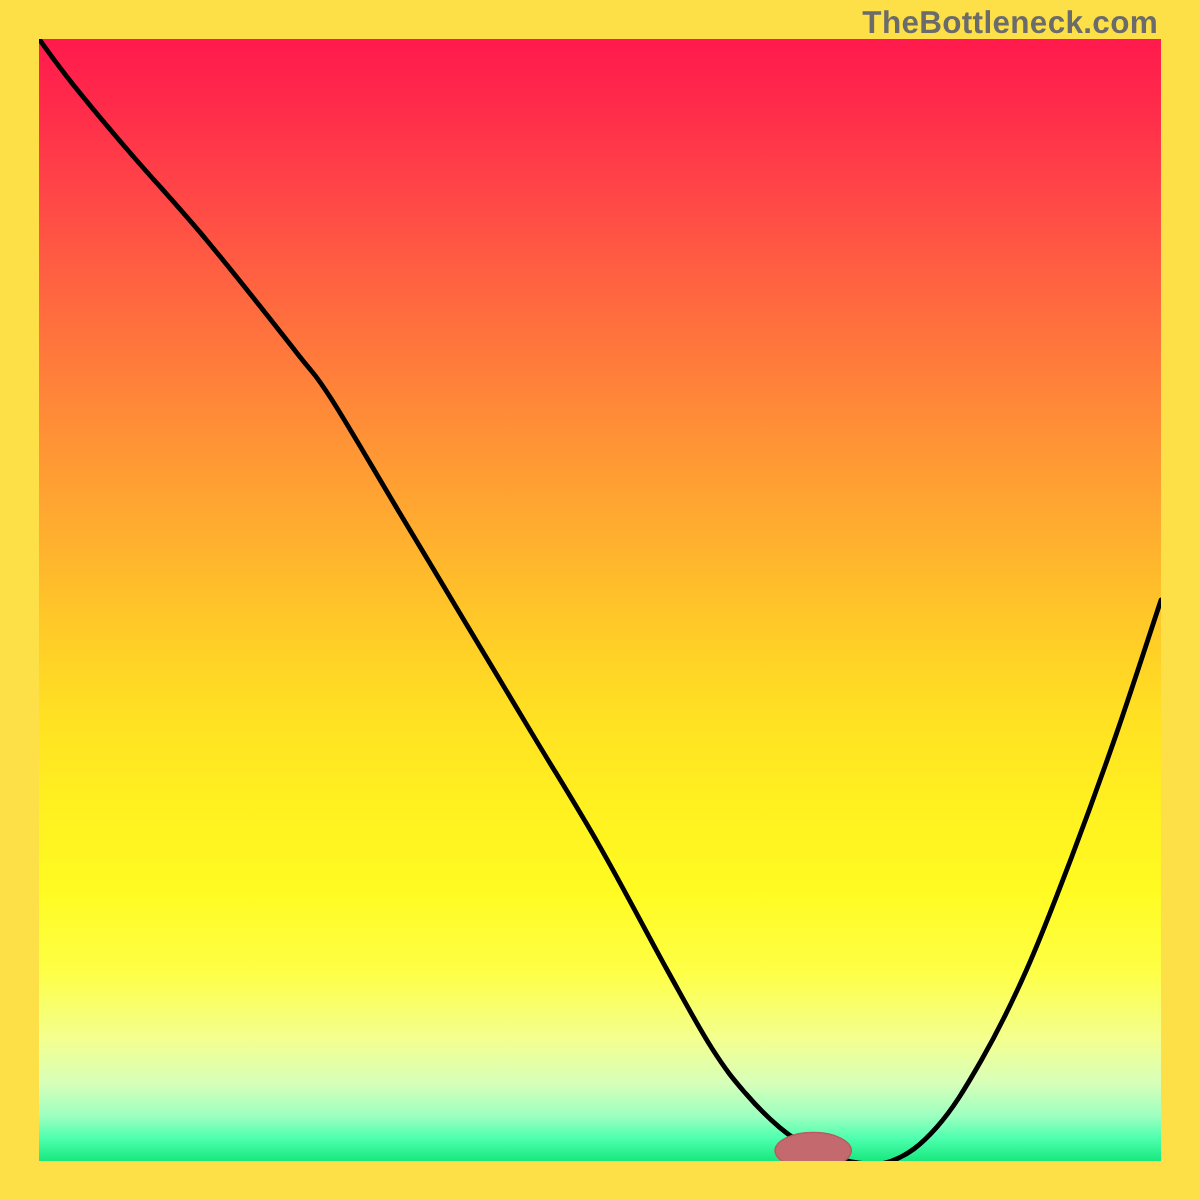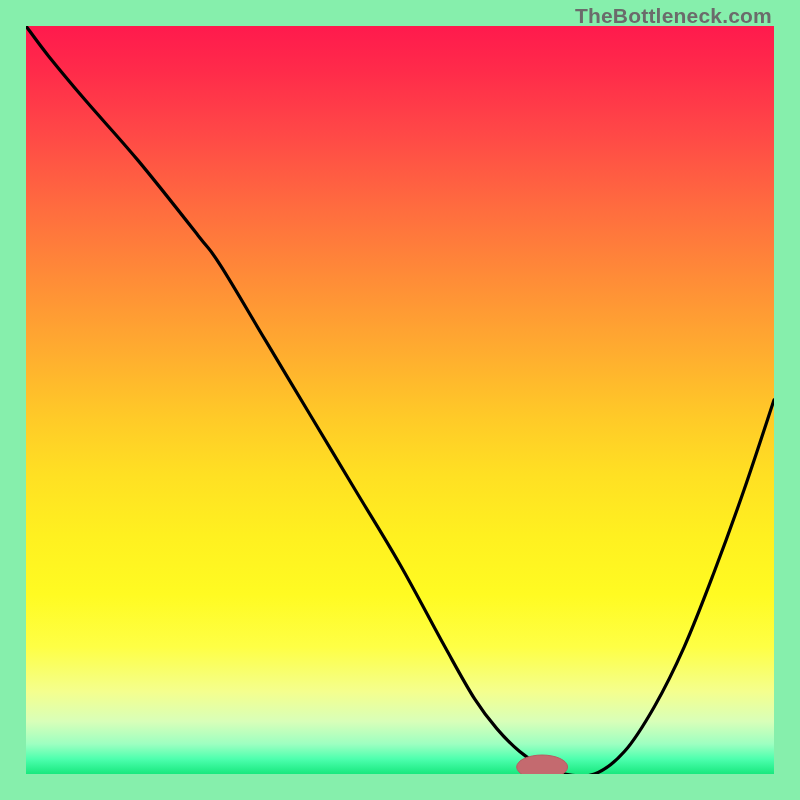--- a/index.html
+++ b/index.html
@@ -9,21 +9,21 @@
     height: 800px;
     background: #000;
     overflow: hidden;
   }
   .frame {
     position: absolute;
     left: 0;
     top: 0;
     width: 800px;
     height: 800px;
-    background: #86efac;
+    background: #fde047;
   }
   .plot {
     position: absolute;
     left: 26px;
     top: 26px;
     width: 748px;
     height: 748px;
     background: linear-gradient(
       to bottom,
       #ff1a4d 0%,

